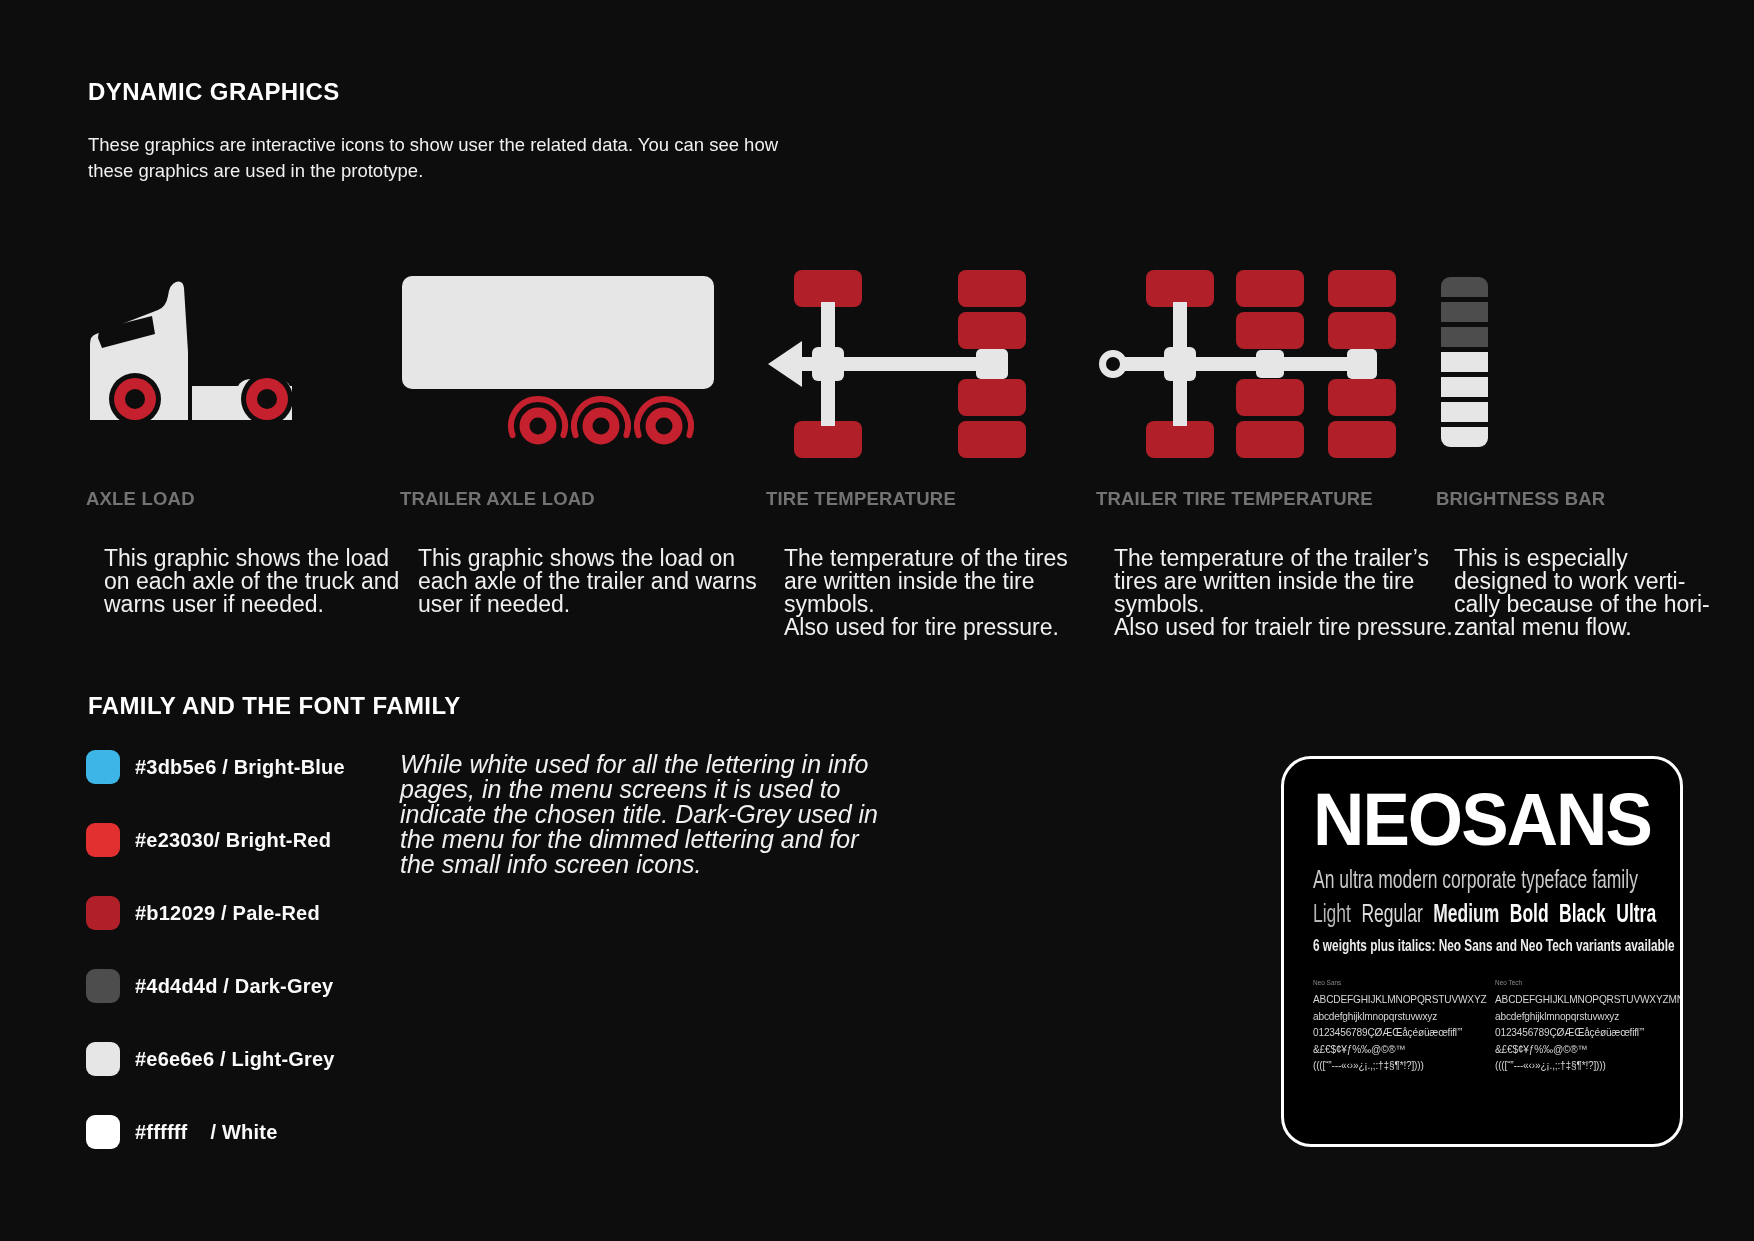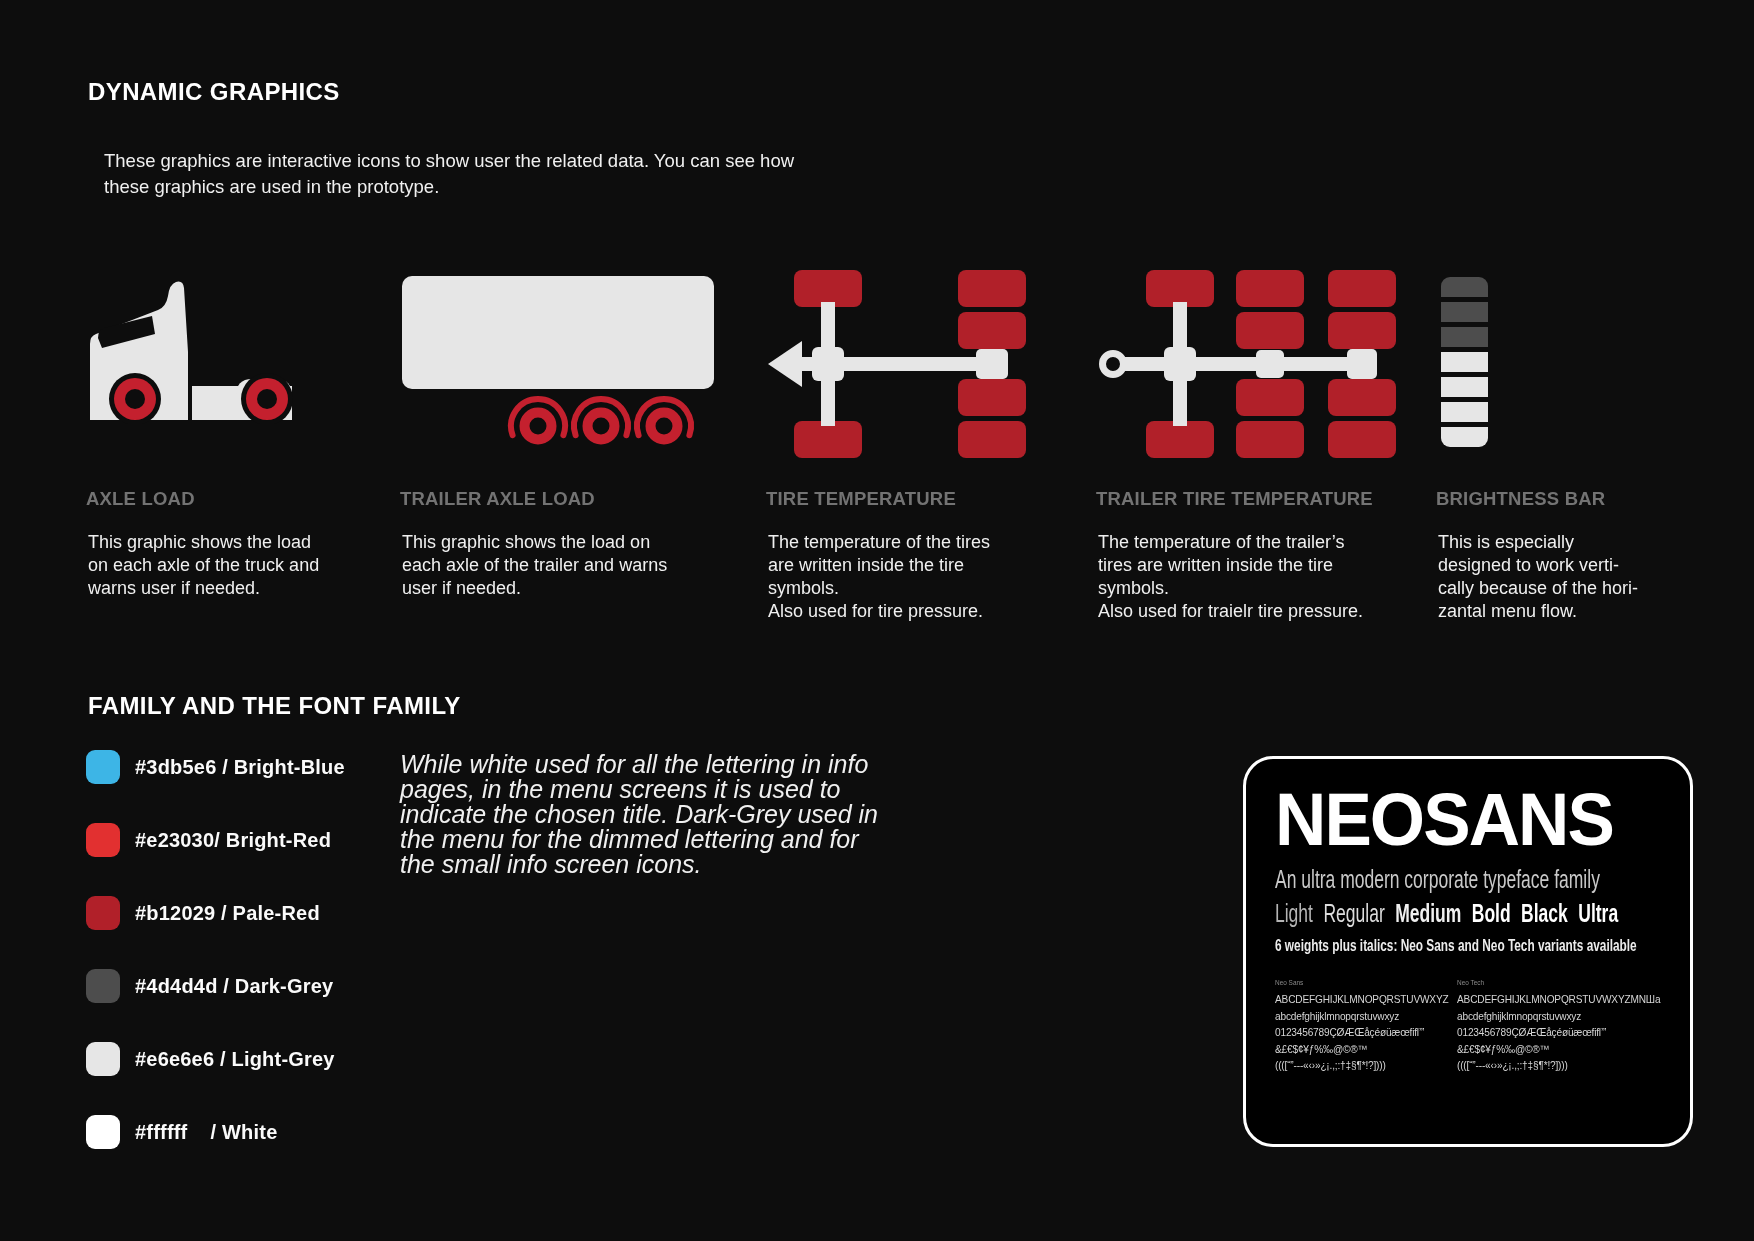--- a/index.html
+++ b/index.html
@@ -1,22 +1,22 @@
 <!DOCTYPE html>
 <html style="--c-page-bg: #0d0d0d; --c-card-bg: #000000; --c-bright-blue: #3db5e6; --c-bright-red: #e23030; --c-pale-red: #b12029; --c-dark-grey: #4d4d4d; --c-light-grey: #e6e6e6; --c-white: #ffffff; --c-wheel-red: #c4202e;"><head>
 <meta charset="utf-8">
 <style>
   html,body{margin:0;padding:0;background:#000;}
   .page{position:relative;width:1754px;height:1241px;background:var(--c-page-bg,#0d0d0d);
         font-family:"Liberation Sans",sans-serif;color:#f2f2f2;overflow:hidden;}
   .abs{position:absolute;}
   h1.sec-title{font-size:24px;font-weight:bold;color:#ffffff;letter-spacing:0.4px;margin:0;white-space:pre-line;}
-  .intro{font-size:18.5px;line-height:26px;margin:16px;white-space:pre-line;color:#f0f0f0;}
+  .intro{font-size:18.5px;line-height:26px;margin:0;white-space:pre-line;color:#f0f0f0;}
   .caption{font-size:18.5px;font-weight:bold;color:#737373;letter-spacing:0.2px;margin:0;}
-  .desc{font-size:18px;line-height:23px;margin:0;white-space:pre-line;color:#f0f0f0;}
+  .desc{font-size:23px;line-height:23px;margin:16px;white-space:pre-line;color:#f0f0f0;}
   .colpar{font-size:25px;line-height:25px;margin:0;white-space:pre-line;color:#f0f0f0;font-style:italic;}
 
   
   .f-light{fill:var(--c-light-grey,#e6e6e6);}
   .f-bg{fill:var(--c-page-bg,#0d0d0d);}
   .f-pale{fill:var(--c-pale-red,#b12029);}
   .f-wheel{fill:var(--c-wheel-red,#c4202e);}
   .s-wheel{stroke:var(--c-wheel-red,#c4202e);fill:none;}
   .s-light{stroke:var(--c-light-grey,#e6e6e6);fill:none;}
 
@@ -28,22 +28,22 @@
   .bb-light{background:var(--c-light-grey,#e6e6e6);}
   .bb-seg:first-child{border-radius:9px 9px 0 0;}
   .bb-seg:last-child{border-radius:0 0 9px 9px;}
 
   
   .swatch-row{display:flex;align-items:center;height:34px;margin-bottom:39px;}
   .swatch{width:34px;height:34px;border-radius:9px;flex:0 0 auto;}
   .swatch-label{margin-left:15px;font-size:20px;font-weight:bold;color:#fafafa;letter-spacing:0.2px;}
 
   
-  .font-card{width:450px;height:391px;box-sizing:border-box;border:3px solid #ffffff;border-radius:30px;
-             background:var(--c-card-bg,#000);overflow:hidden;}
+  .font-card{width:402px;height:391px;box-sizing:border-box;border:3px solid #ffffff;border-radius:30px;
+             background:var(--c-card-bg,#000);overflow:hidden;margin-left:38px;}
   .card-inner{padding:26px 10px 0 29px;}
   .neosans-title{font-size:74px;font-weight:bold;letter-spacing:-2px;line-height:0.95;color:#ffffff;
                  transform:scaleX(0.96);transform-origin:left;white-space:nowrap;margin:0;}
   .card-subtitle{margin-top:10px;font-size:25px;color:#c9c9c9;transform:scaleX(0.70);transform-origin:left;
                  white-space:nowrap;}
   .card-weights{margin-top:5px;font-size:25px;transform:scaleX(0.70);transform-origin:left;white-space:nowrap;}
   .card-weights span{margin-right:0.32em;}
   .w-light{font-weight:300;color:#b5b5b5;}
   .w-reg{font-weight:400;color:#dddddd;}
   .w-med{font-weight:600;color:#f0f0f0;}

